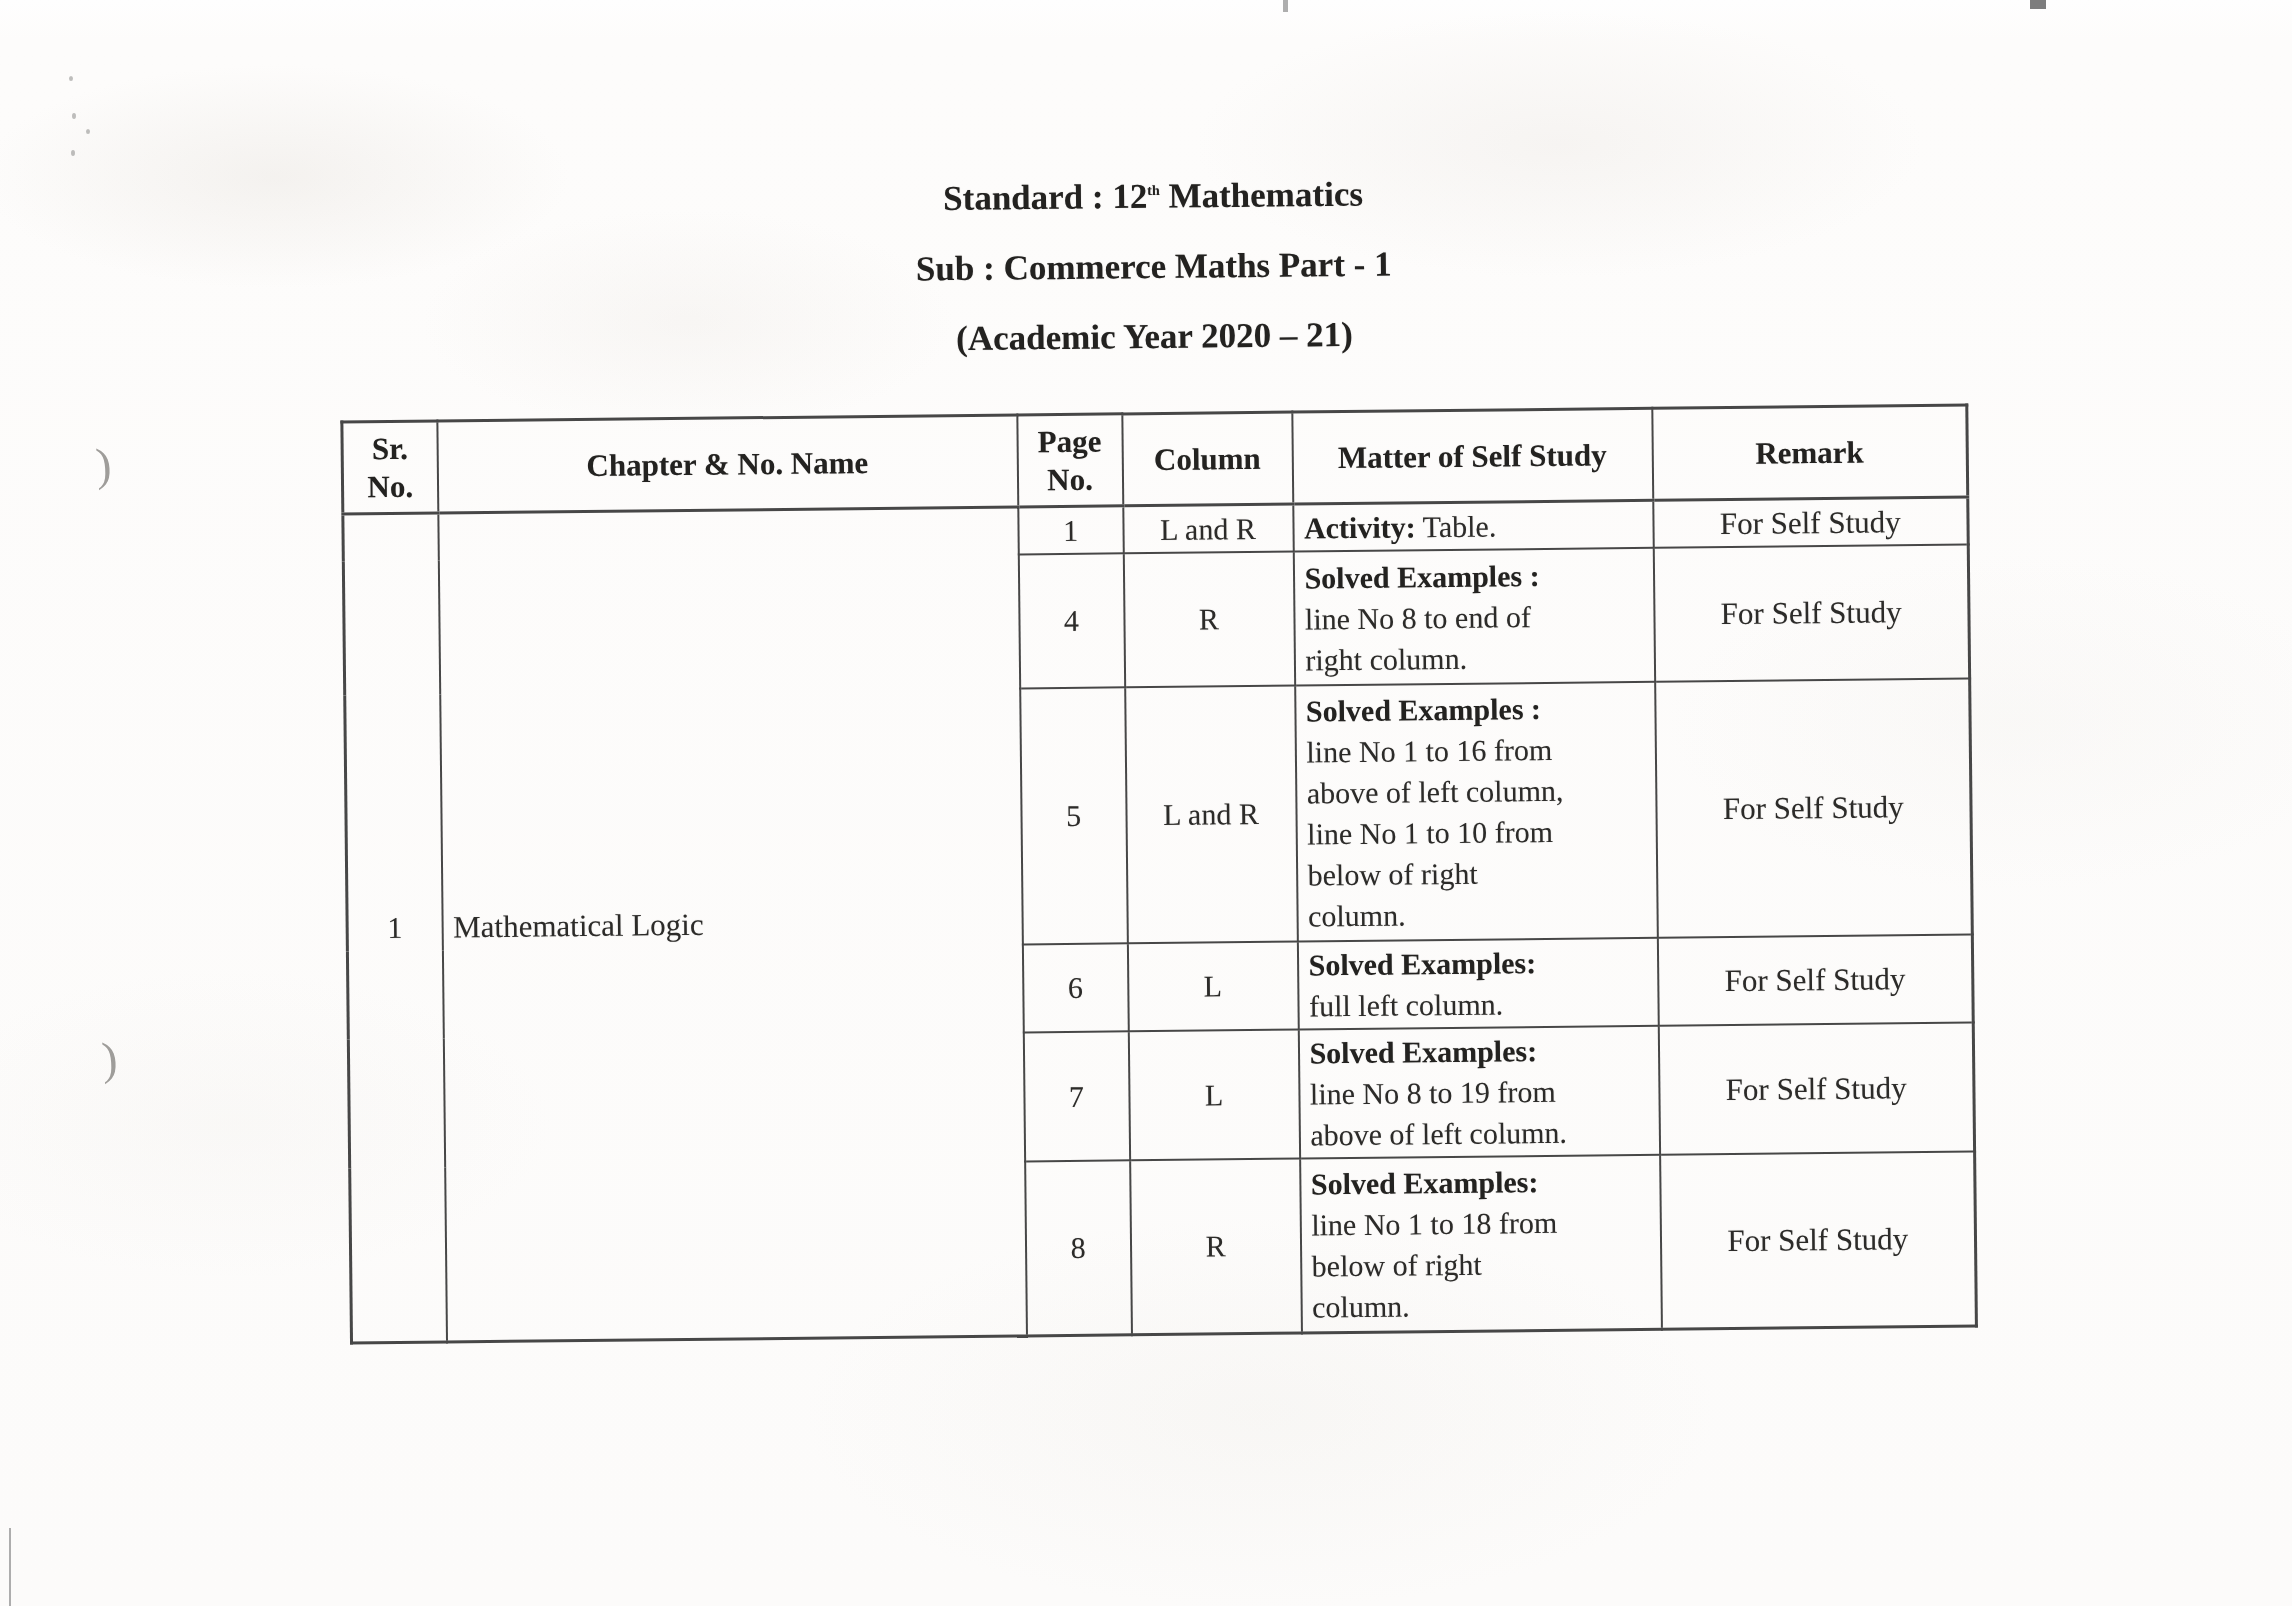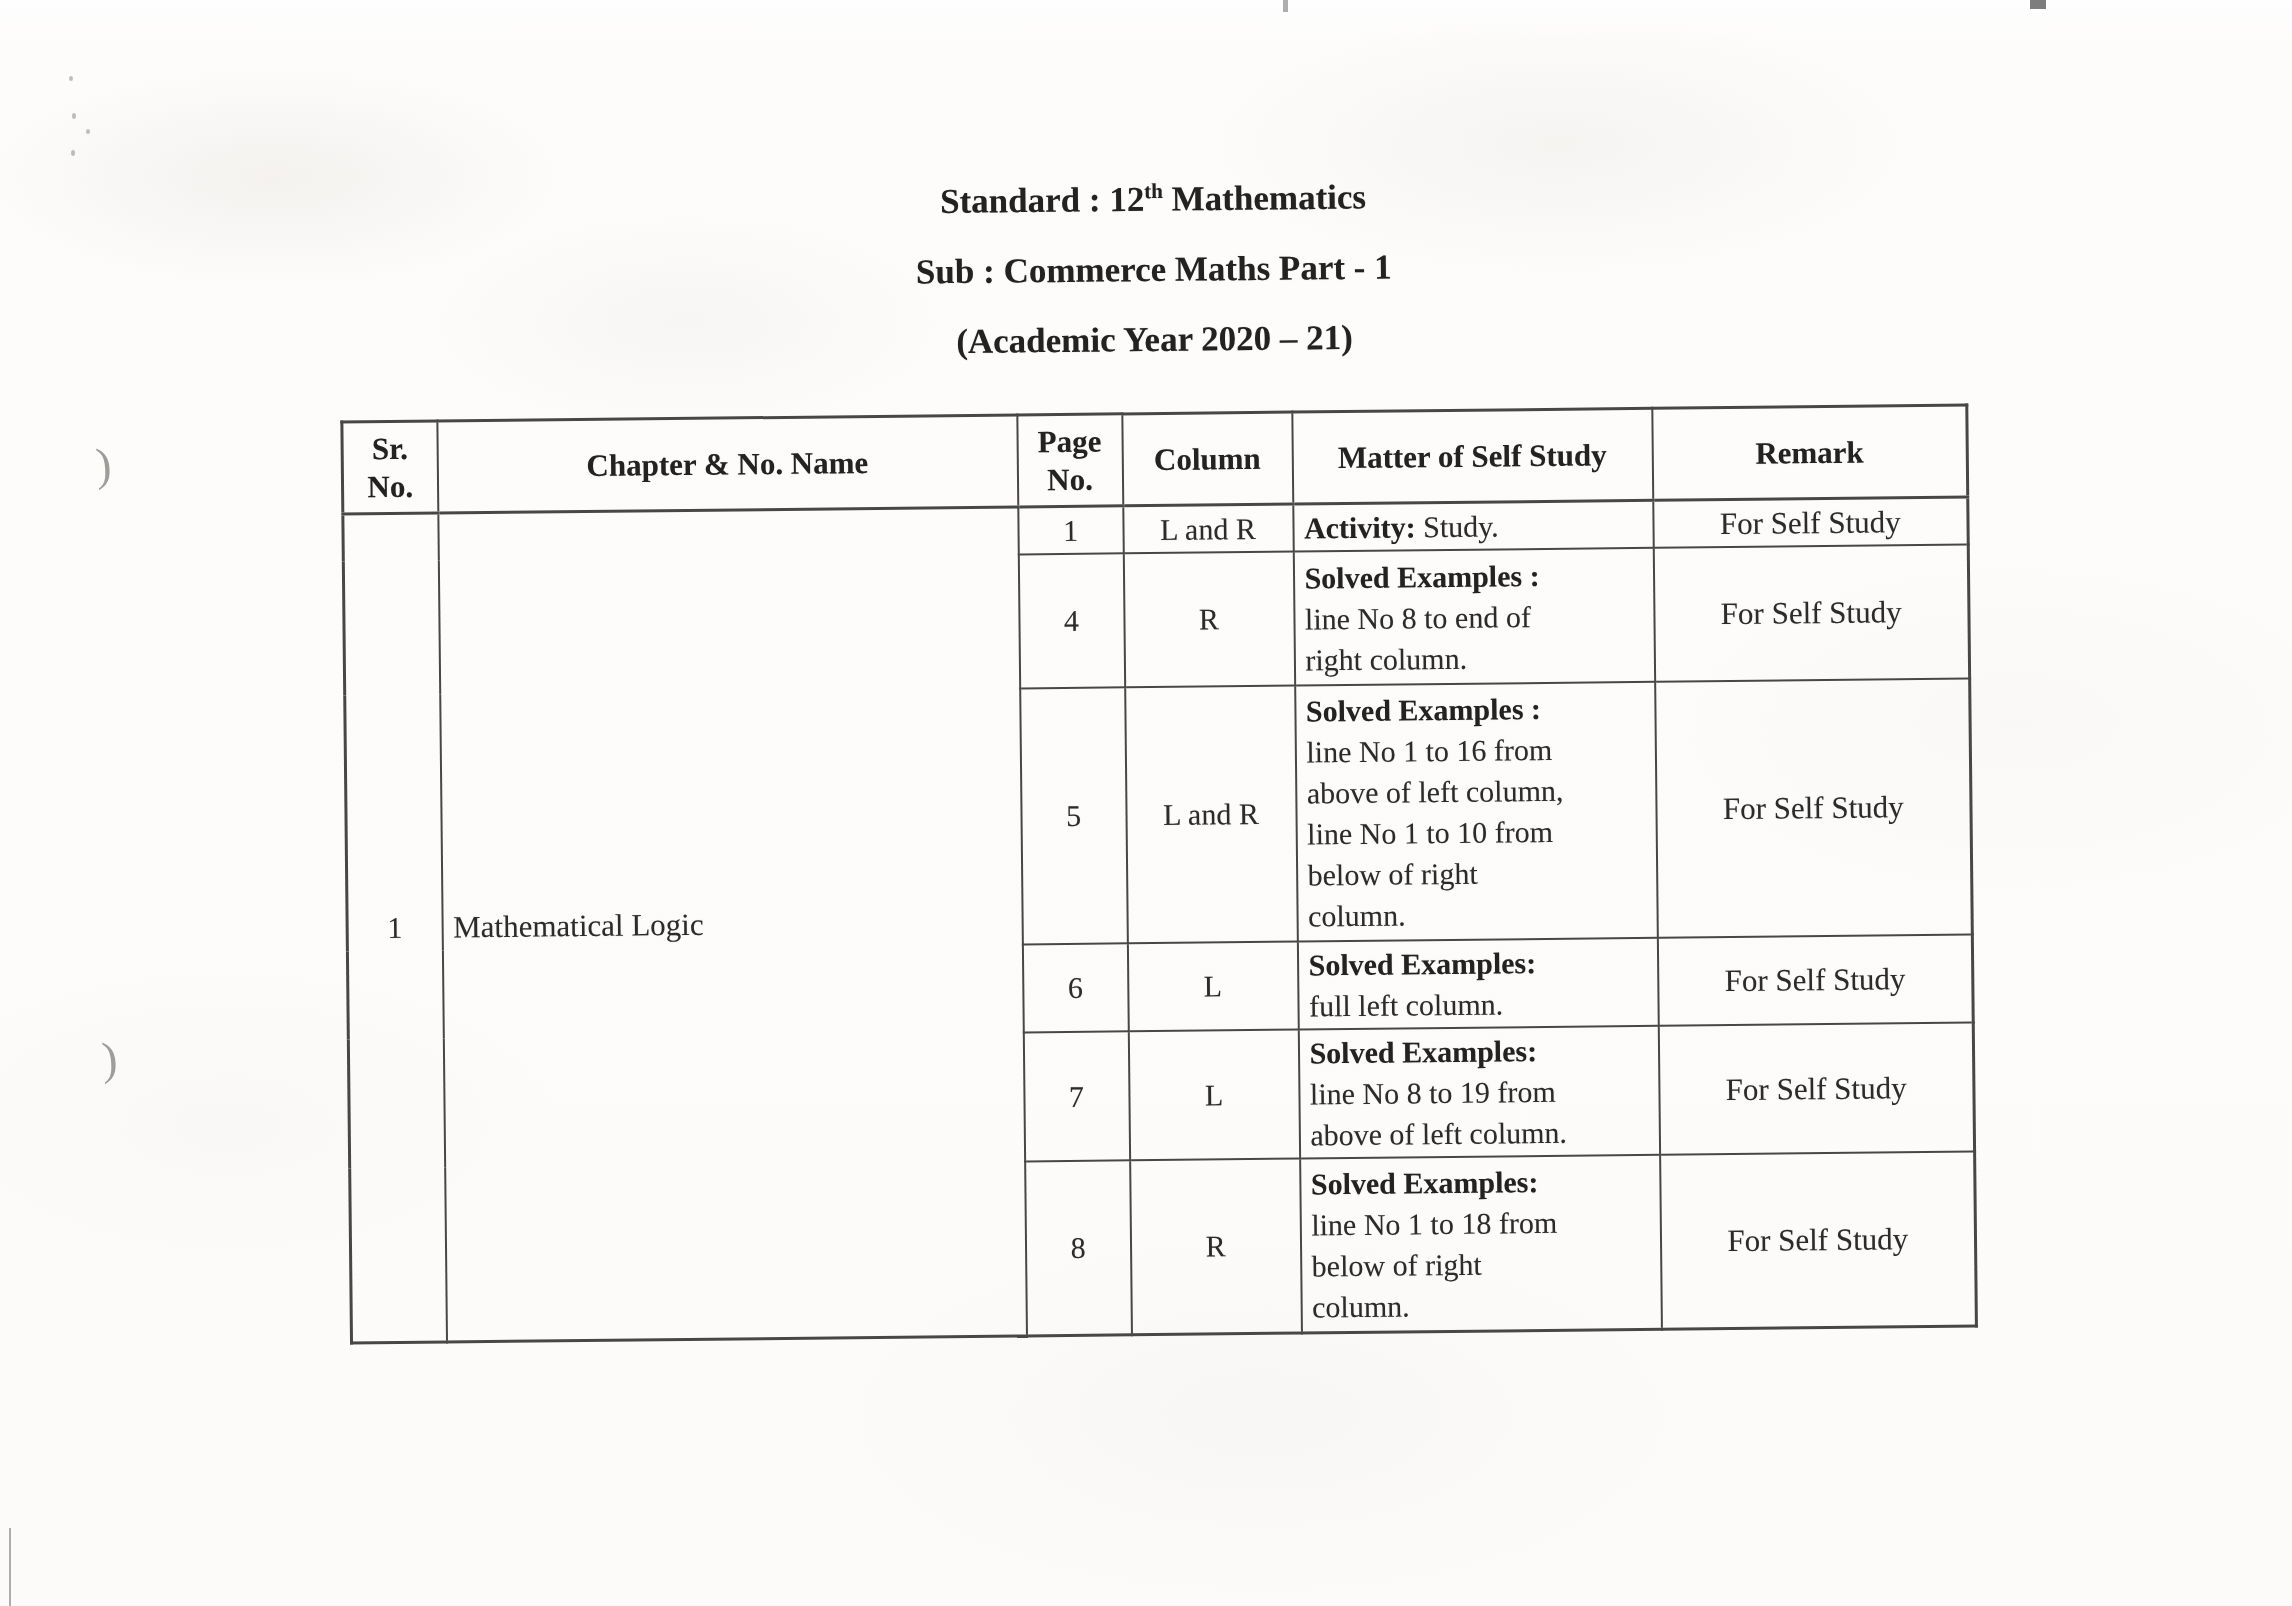--- a/index.html
+++ b/index.html
@@ -36,21 +36,21 @@
     text-align: center;
   }
   .title-line {
     font-weight: bold;
     font-size: 35px;
     line-height: 46px;
     margin-bottom: 24px;
     color: #232220;
     text-shadow: 0 0 1px rgba(60,58,55,.35);
   }
-  .title-line sup { font-size: 21px; }
+  .title-line sup { font-size: 14px; }
   table.selfstudy {
     position: absolute;
     left: 345px; top: 412px;
     width: 1625px;
     border-collapse: collapse;
     table-layout: fixed;
     font-size: 30px;
     color: #2c2b29;
     text-shadow: 0 0 1px rgba(60,58,55,.3);
   }
@@ -133,21 +133,21 @@
         <th>Matter of Self Study</th>
         <th>Remark</th>
       </tr>
     </thead>
     <tbody>
       <tr class="row-p1">
         <td class="cell-sr" rowspan="6">1</td>
         <td class="cell-chapter" rowspan="6">Mathematical Logic</td>
         <td class="cell-page">1</td>
         <td class="cell-col">L and R</td>
-        <td class="cell-matter"><span class="matter-lead">Activity:</span><span> Study.</span></td>
+        <td class="cell-matter"><span class="matter-lead">Activity:</span><span> Table.</span></td>
         <td class="cell-remark">For Self Study</td>
       </tr>
       <tr class="row-p4">
         <td class="cell-page">4</td>
         <td class="cell-col">R</td>
         <td class="cell-matter">
             <span class="matter-lead lead-block">Solved Examples :</span>
             <span class="matter-lines">line No 8 to end of
 right column.</span>
           </td>

